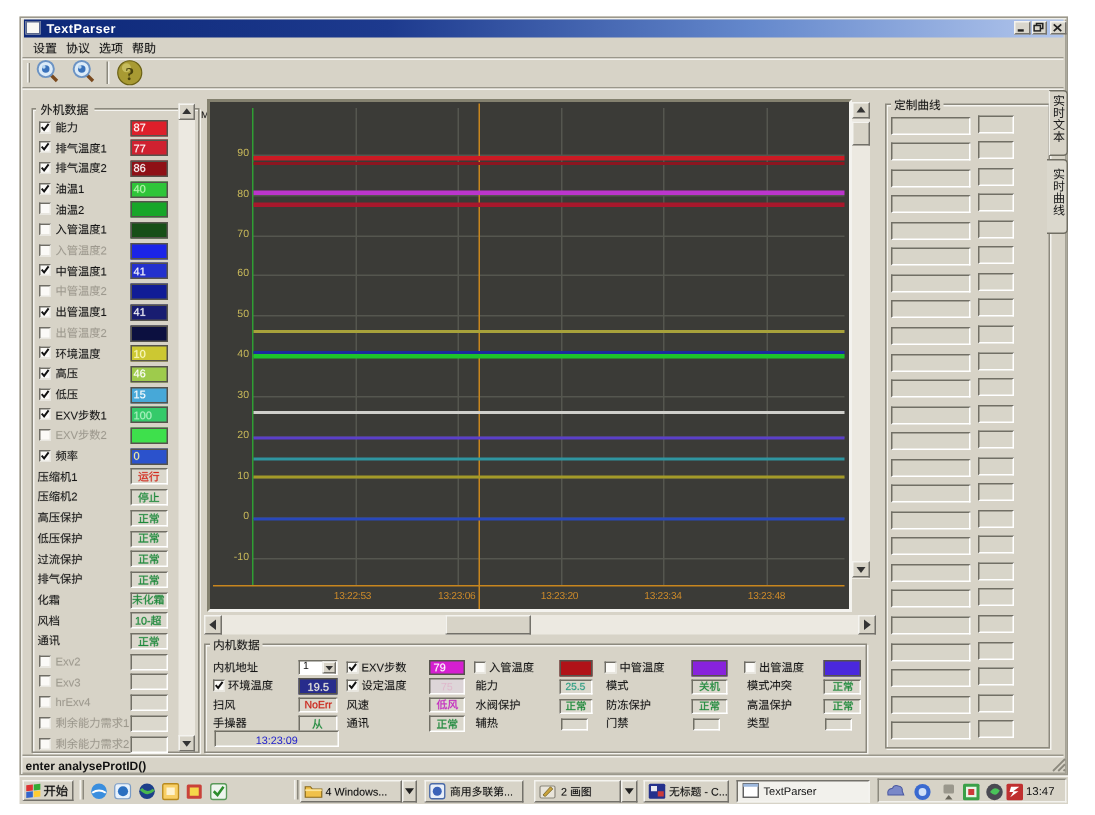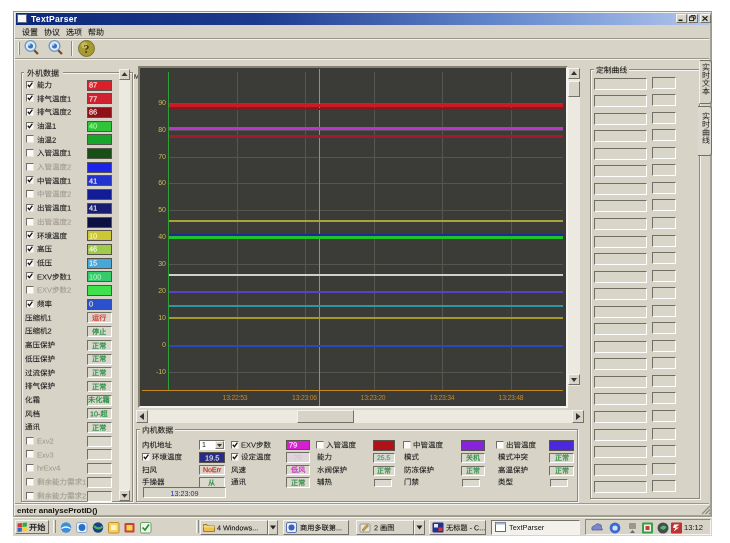--- a/index.html
+++ b/index.html
@@ -1047,13 +1047,13 @@
       <rect x="39" y="1" width="7" height="6" rx="1" fill="#9a978c"></rect>
       <path d="M42.5 8 L45 11 L40 11 Z" fill="#6a675c"></path>
       <rect x="52" y="0.5" width="11" height="11" rx="1" fill="#3aa048"></rect>
       <rect x="54" y="2.5" width="7" height="7" fill="#e8f5e8"></rect>
       <rect x="55.5" y="4" width="4" height="4" fill="#cc3a3a"></rect>
       <circle cx="73" cy="6" r="5.5" fill="#4a4a52"></circle>
       <path d="M70 6 Q73 1.5 76.5 5 Q74 10 70 6" fill="#4ac45a"></path>
       <rect x="81" y="0.5" width="11" height="11" rx="1" fill="#c03030"></rect>
       <path d="M84 2.5 L89.5 2.5 L85.5 5.5 L89 5.5 L83.5 9.5 L85.5 6 L83 6 Z" fill="#fff"></path>
     </svg>
-<div class="a" style="left:684px;top:522.5px;font-size:7.6px;color:#111">13:12</div>
+<div class="a" style="left:684px;top:522.5px;font-size:7.6px;color:#111">13:47</div>
 </div>
 </body></html>

